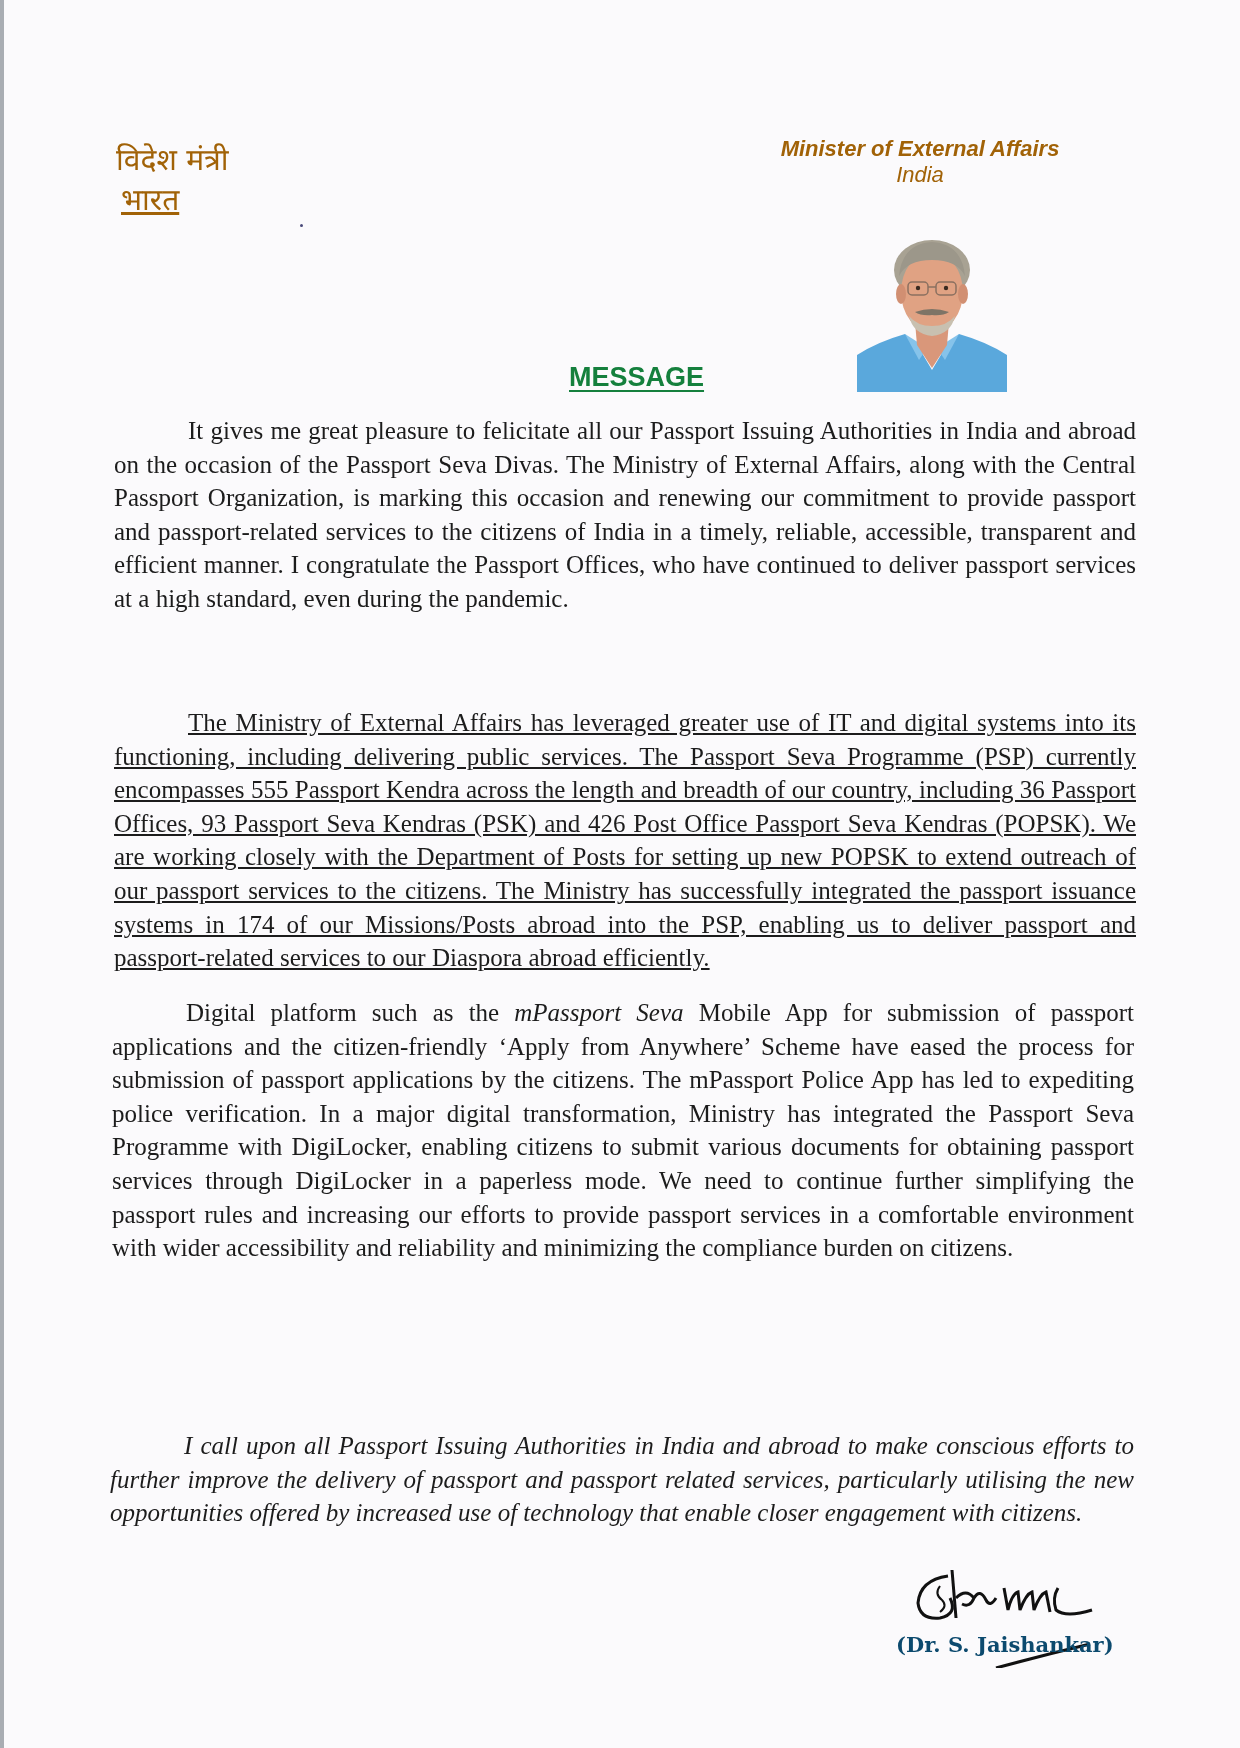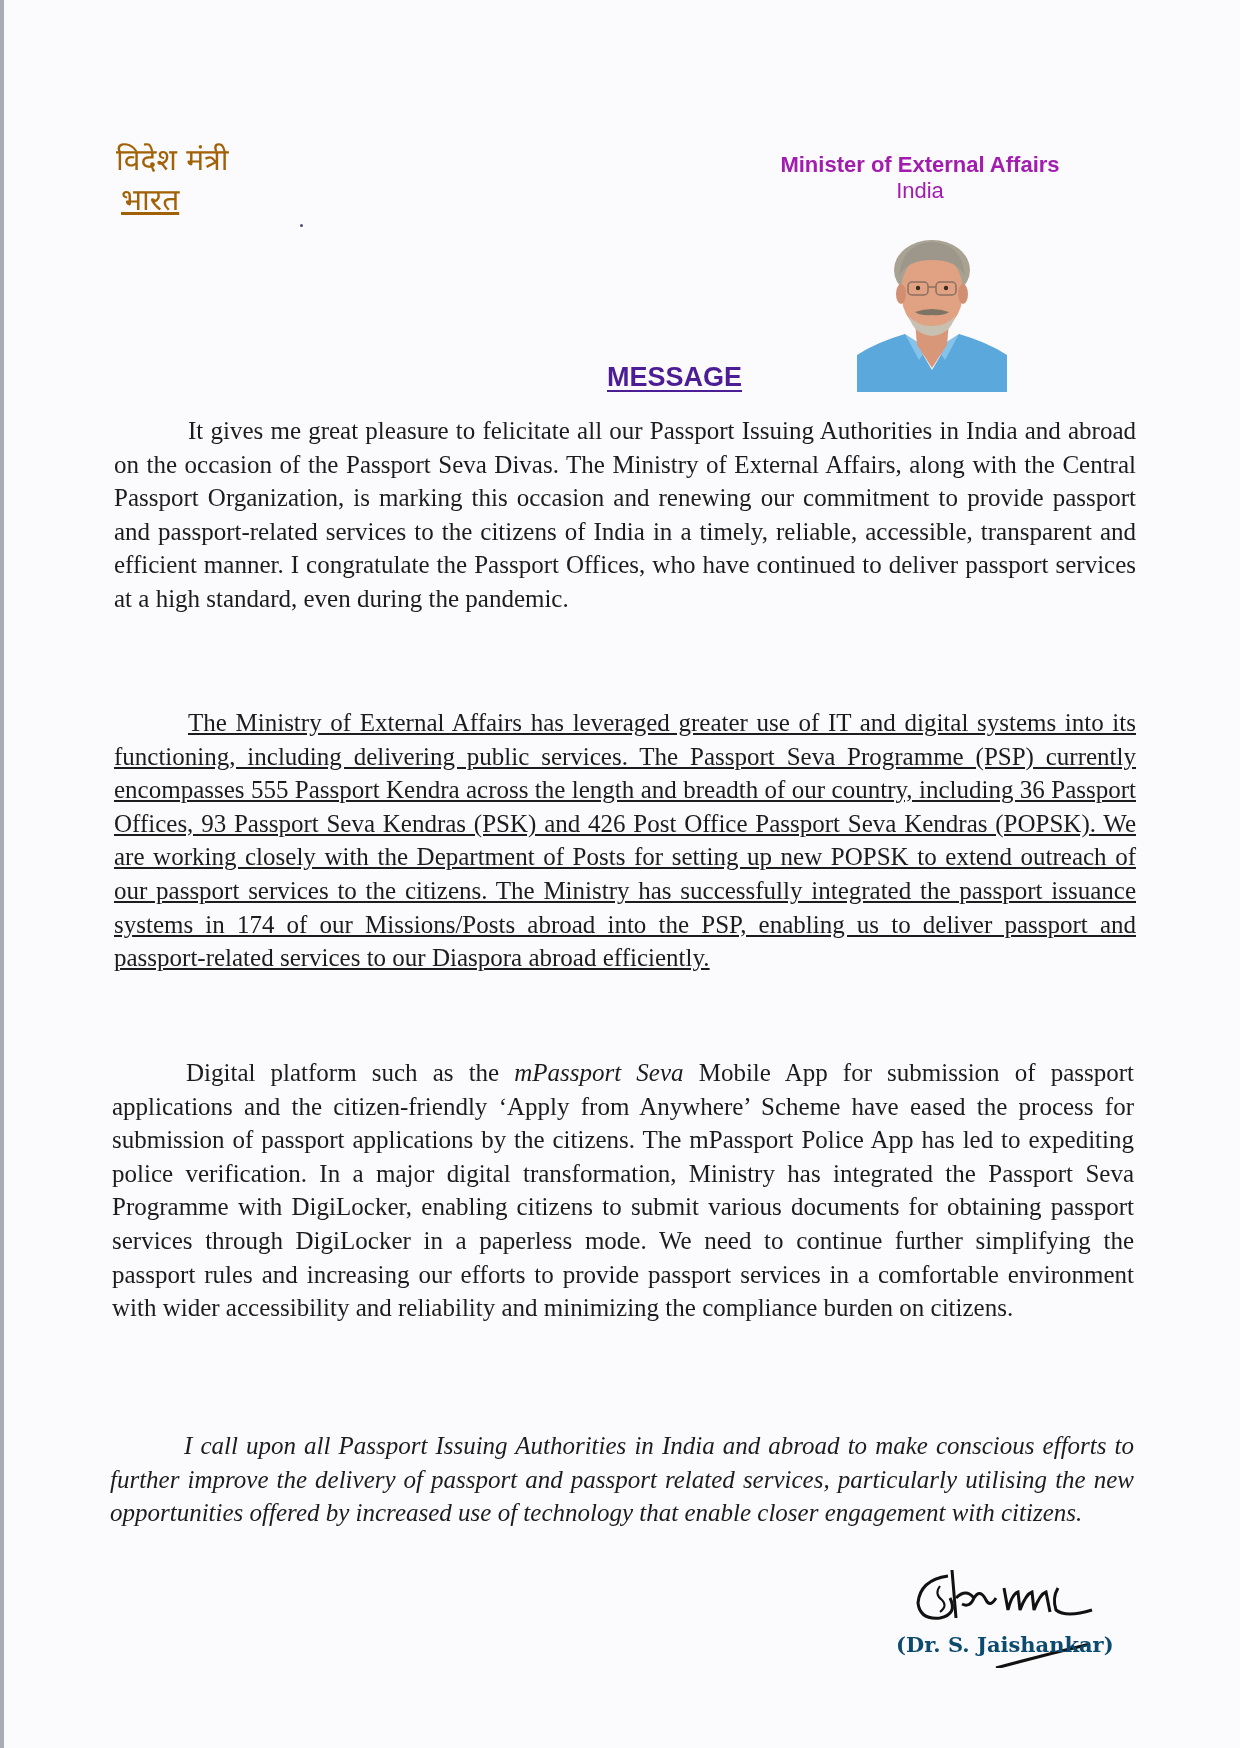--- a/index.html
+++ b/index.html
@@ -10,42 +10,42 @@
     font-family: "DejaVu Serif", serif;
     color: #1a1a1a;
   }
   .left-edge { position: absolute; left: 0; top: 0; width: 4px; height: 1748px; background: #a9adb3; }
   .hindi {
     position: absolute; left: 116px; top: 140px;
     font-family: "DejaVu Sans", sans-serif; font-size: 30px; line-height: 40px; color: #a16207;
   }
   .hindi .l2 { padding-left: 5px; text-decoration: underline; }
   .title-block {
-    position: absolute; left: 760px; top: 152px; width: 320px; text-align: center;
-    font-family: "Liberation Sans", sans-serif; color: #a21caf;
+    position: absolute; left: 760px; top: 136px; width: 320px; text-align: center;
+    font-family: "Liberation Sans", sans-serif; color: #a16207; font-style: italic;
   }
   .title-block .t1 { font-weight: bold; font-size: 22px; }
   .title-block .t2 { font-size: 22px; margin-top: 0; }
   .photo {
     position: absolute; left: 857px; top: 230px; width: 150px; height: 162px; overflow: hidden;
   }
   .heading {
     position: absolute; left: 569px; top: 362px;
     font-family: "Liberation Sans", sans-serif; font-weight: bold; font-size: 27px;
-    text-decoration: underline; text-underline-offset: 4px; color: #4c1d95; margin-left: 38px;
+    text-decoration: underline; text-underline-offset: 4px; color: #15803d;
   }
   .body-text {
     position: absolute; left: 112px; width: 1026px;
     font-family: "Liberation Serif", serif; font-size: 25px; line-height: 33.6px;
     text-align: justify; color: #1c1c1c;
   }
   .body-text p { margin: 2px; text-indent: 74px; }
   .p1 { top: 412px; }
   .p2 { top: 704px; text-decoration: underline; }
-  .p3 { top: 1054px; left: 110px; width: 1026px; }
+  .p3 { top: 994px; left: 110px; width: 1026px; }
   .p4 { top: 1427px; left: 108px; width: 1028px; font-style: italic; }
   .signature { position: absolute; left: 900px; top: 1558px; width: 240px; height: 110px; }
   .signer {
     position: absolute; left: 896px; top: 1632px;
     font-family: "DejaVu Serif", serif; font-weight: bold; font-size: 21px; color: #0c4a6e;
   }
   .speck { position: absolute; width: 3px; height: 3px; border-radius: 50%; background: #4a4a7a; }
 </style>
 </head>
 <body>

